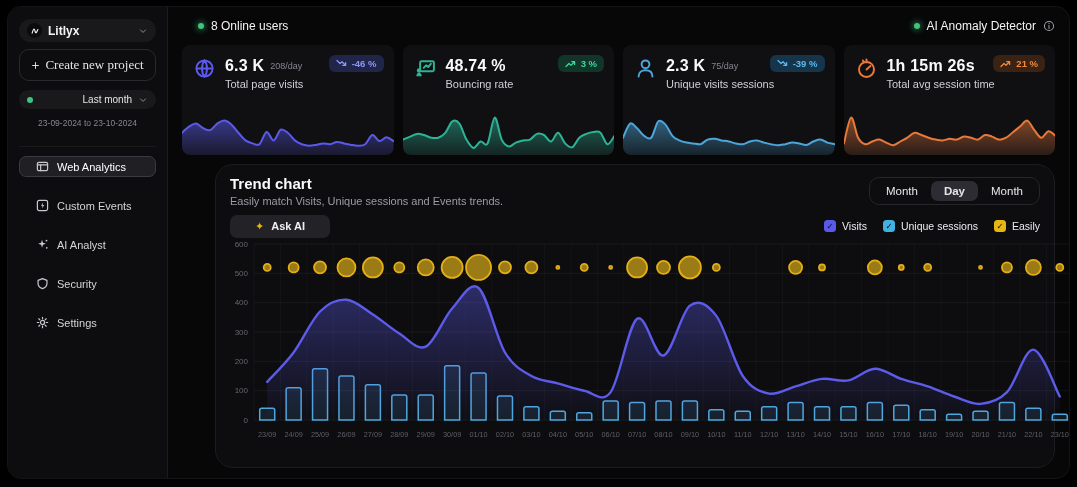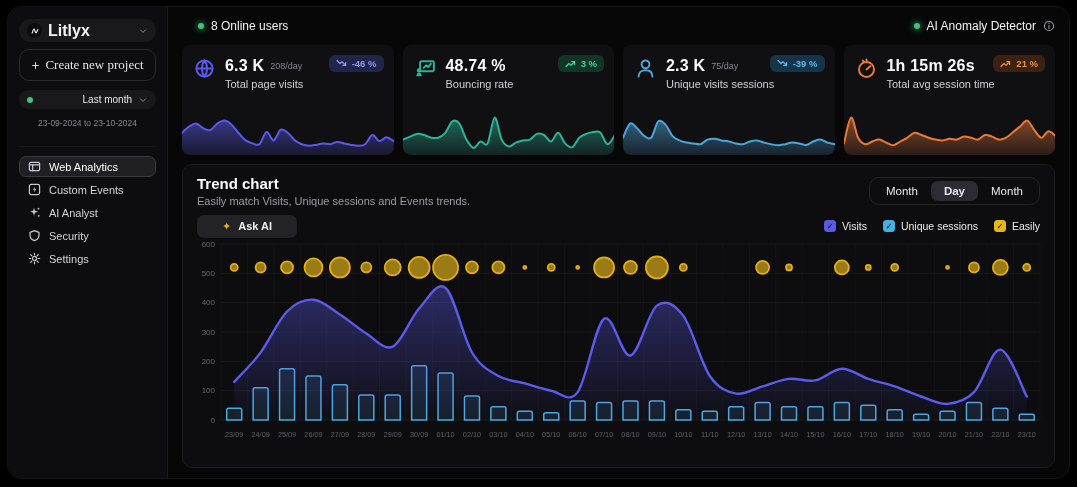--- a/index.html
+++ b/index.html
@@ -8,40 +8,40 @@
   .app { position:absolute; inset:6px 7px 8px 7px; background:#070708;
     border-radius:14px; overflow:hidden; display:flex; border:1px solid #141416; }
 
   
   .sidebar { width:160px; background:#0d0d0f; border-right:1px solid #1b1b1e;
     padding:12px 11px; flex:none; }
   .proj-pill { height:23px; background:#19191c; border-radius:12px; display:flex;
     align-items:center; gap:6px; padding:0 8px; cursor:pointer; }
   .avatar { width:15px; height:15px; border-radius:50%; background:#0b0b0c;
     display:flex; align-items:center; justify-content:center; flex:none; }
-  .proj-name { font-size:16px; color:#f4f4f5; font-weight:600; flex:1; }
+  .proj-name { font-size:12px; color:#f4f4f5; font-weight:600; flex:1; }
   .chev { color:#8a8a93; display:flex; }
   .create-pill { margin-top:7px; width:100%; height:32px; background:transparent;
     border:1px solid #2a2a2e; border-radius:10px; color:#e4e4e7; font-size:13px;
     display:flex; align-items:center; justify-content:center; gap:5px; cursor:pointer;
     font-family:Liberation Serif, serif; }
   .snap-row { margin-top:14px; display:flex; align-items:center; justify-content:space-between; }
   .snap-label { font-size:10.5px; font-weight:700; color:#e4e4e7; }
   .snap-btns { display:flex; gap:4px; }
   .snap-btns button { width:21px; height:18px; background:#151518; border:1px solid #2a2a2e;
     border-radius:5px; color:#e4e4e7; display:flex; align-items:center; justify-content:center;
     cursor:pointer; }
   .snap-pill { margin-top:9px; height:19px; background:#19191c; border-radius:10px;
     display:flex; align-items:center; gap:6px; padding:0 8px; cursor:pointer;text-align:right; }
   .snap-pill span.lbl { font-size:10px; color:#e4e4e7; flex:1; }
   .dot { width:6px; height:6px; border-radius:50%; background:#3fc47c; flex:none; }
   .snap-range { margin-top:9px; text-align:center; font-size:8.5px; color:#87878f; }
   nav { margin-top:18px; border-top:1px solid #1a1a1d; padding-top:9px; }
-  .nav-item { height:21px; display:flex; align-items:center; gap:8px; padding:0 8px;
-    border-radius:7px; font-size:11px; color:#d4d4d8; margin-bottom:2px; cursor:pointer;
+  .nav-item { height:21px; display:flex; align-items:center; gap:8px; padding:0 16px;
+    border-radius:7px; font-size:11px; color:#d4d4d8; margin-bottom:18px; cursor:pointer;
     border:1px solid transparent; }
   .nav-item.active { background:#202024; border-color:#3a3a41; color:#fff; }
   .nav-ico { display:flex; color:#c8c8cf; }
 
   
   .main { flex:1; padding:11px 14px 10px; display:flex; flex-direction:column; min-width:0; }
   .topbar { display:flex; justify-content:space-between; align-items:center; height:16px; }
   .tb-left,.tb-right { display:flex; align-items:center; gap:7px; font-size:12px;
     font-weight:400; color:#f4f4f5;padding-left:16px; }
   .glow { box-shadow:0 0 6px 1px rgba(63,196,124,.6); }
@@ -53,21 +53,21 @@
   .card-ico { width:22px; height:22px; margin-top:1px; flex:none; display:flex; }
   .card-valrow { display:flex; align-items:center; gap:6px; }
   .card-value { font-size:16px; font-weight:700; color:#fafafa; letter-spacing:.2px; }
   .card-rate { font-size:9px; color:#85858d; }
   .card-label { font-size:11px; color:#cfcfd5; margin-top:3px; }
   .badge { position:absolute; top:10px; right:10px; font-size:9.5px; font-weight:600;
     padding:3px 7px; border-radius:6px; display:flex; align-items:center; gap:5px; }
   .spark { position:absolute; bottom:0; left:0; width:100%; height:46px; display:block; }
 
   .trend-panel { margin-top:9px; flex:1; background:#0d0d10; border:1px solid #1d1d21;
-    border-radius:10px; padding:10px 14px 4px; position:relative; min-height:0; }
+    border-radius:18px; padding:10px 14px 4px; position:relative; min-height:0;margin-left:33px; }
   .trend-title { font-size:15px; font-weight:700; color:#fafafa; }
   .trend-sub { font-size:11px; color:#9b9ba3; margin-top:3px; }
   .seg { position:absolute; top:12px; right:14px; display:flex; border:1px solid #26262a;
     border-radius:10px; padding:3px; background:#0d0d10; }
   .seg-opt { padding:4px 13px; font-size:11.5px; color:#e6e6ea; border-radius:7px; cursor:pointer; }
   .seg-opt.sel { background:#2c2c32; font-weight:600; }
   .subrow { margin-top:8px; display:flex; justify-content:space-between; align-items:center; height:22px; }
   .askai { background:#222227; border:none; border-radius:7px; padding:5px 25px;
     font-size:11px; font-weight:600; color:#f0f0f2; display:flex; align-items:center; gap:7px;
     cursor:pointer; font-family:inherit; }

